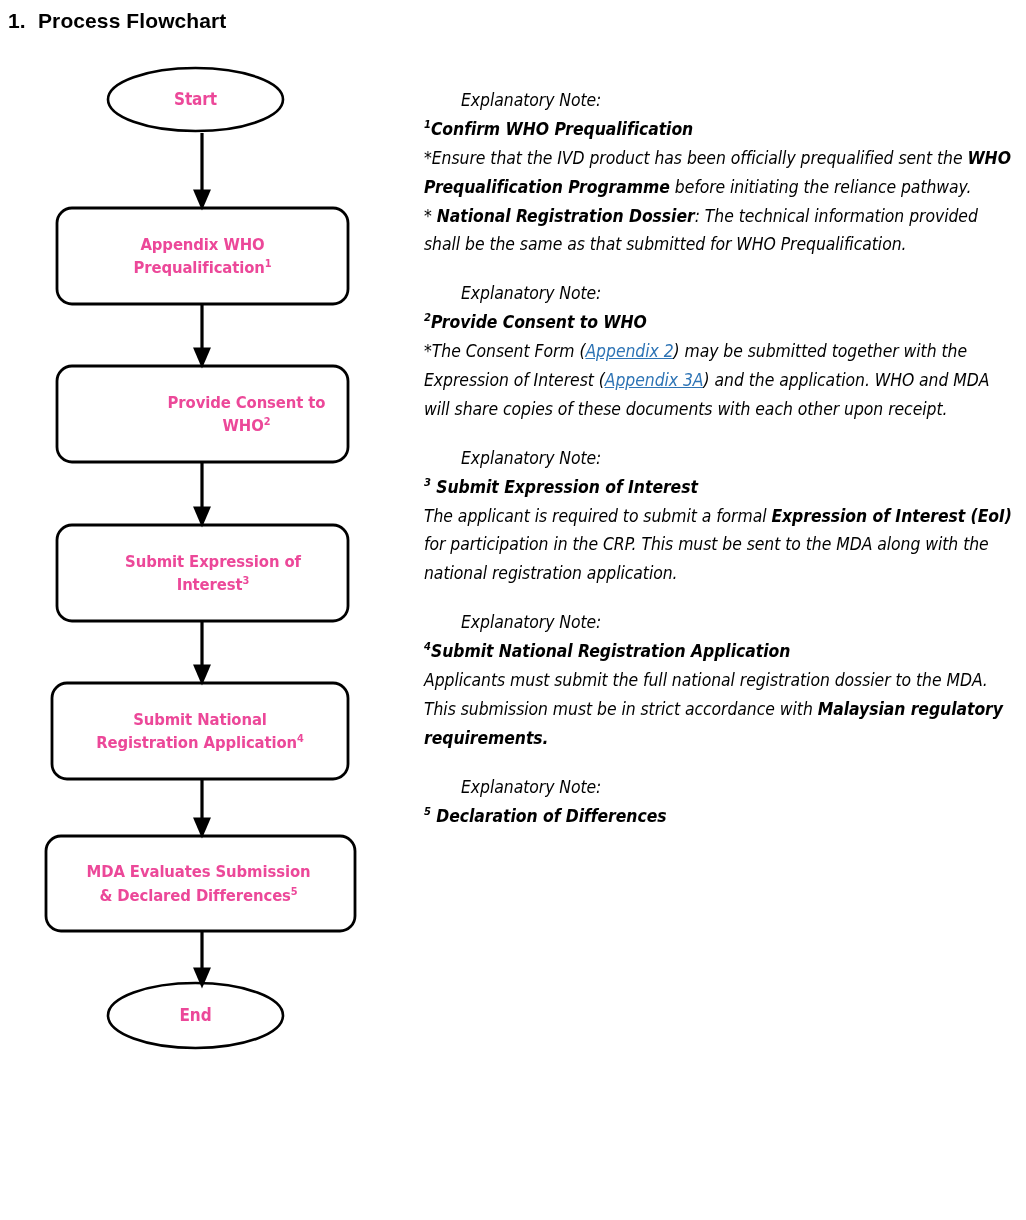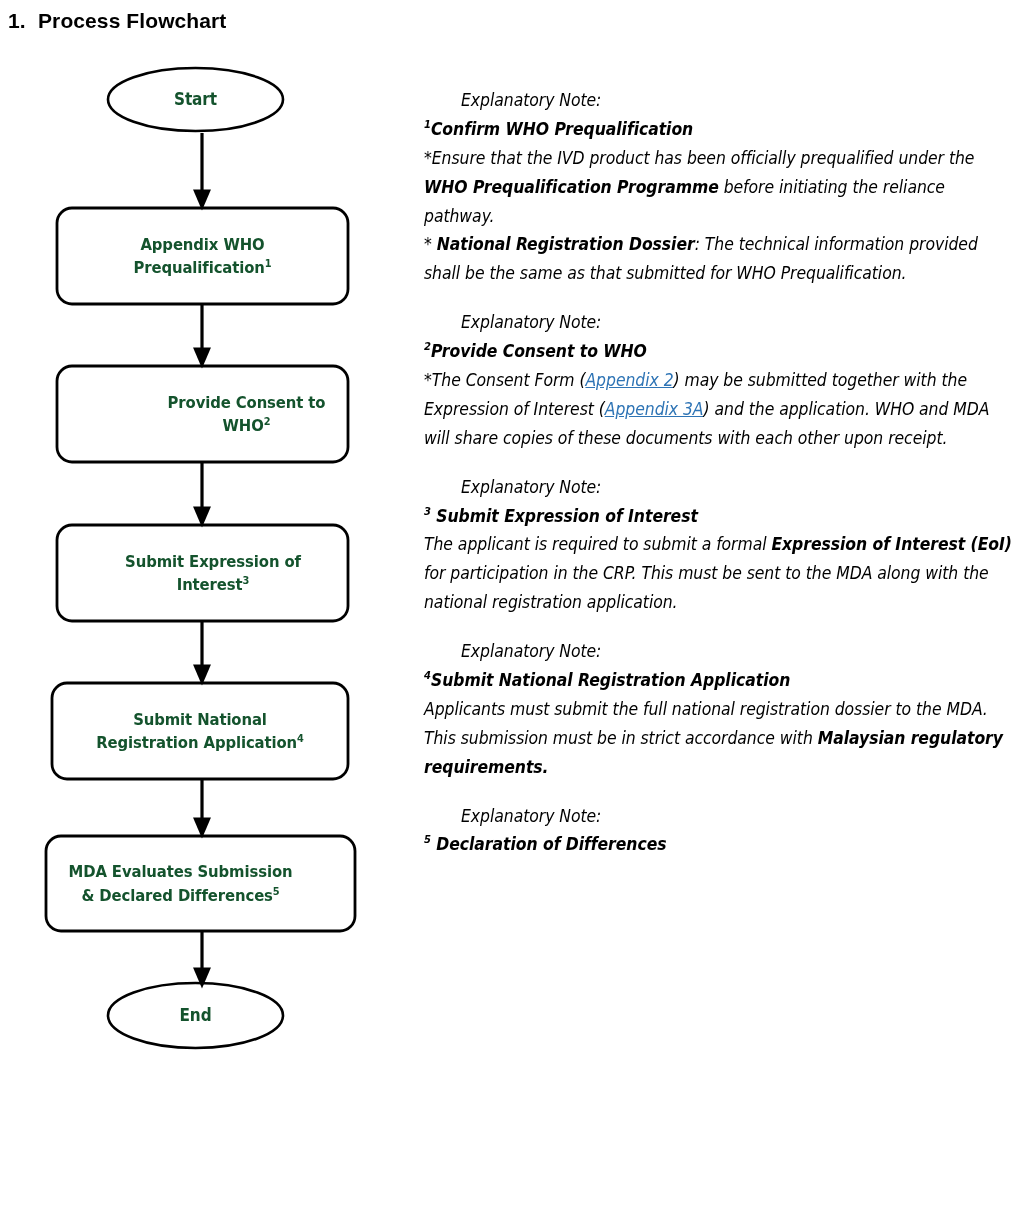--- a/index.html
+++ b/index.html
@@ -49,21 +49,21 @@
     position: absolute;
     display: flex;
     align-items: center;
     justify-content: center;
     text-align: center;
     font-family: "DejaVu Sans Condensed", "Liberation Sans Narrow", "Liberation Sans", sans-serif;
     font-weight: bold;
     font-size: 16.5px;
     line-height: 1.42;
     letter-spacing: -0.1px;
-    color: #14532d;
+    color: #ec4899;
     pointer-events: none;
   }
   .node-label sup {
     font-size: 0.66em;
     vertical-align: super;
     line-height: 0;
   }
   .terminator-label { font-size: 17px; }
 
   
@@ -158,38 +158,38 @@
     </span>
   </div>
 
   <div class="node-label" style="left:52px; top:683px; width:296px; height:96px;align-items:center;">
     <span>
       <span>Submit National</span><br>
       <span>Registration Application</span><sup>4</sup>
     </span>
   </div>
 
-  <div class="node-label" style="left:40px; top:836px; width:281px; height:95px;">
+  <div class="node-label" style="left:58px; top:836px; width:281px; height:95px;">
     <span>
       <span>MDA Evaluates Submission</span><br>
       <span>&amp; Declared Differences</span><sup>5</sup>
     </span>
   </div>
 
   <div class="node-label terminator-label" style="left:108px; top:983px; width:175px; height:65px;">
     <span>End</span>
   </div>
 
 </div>
 
 <div id="notes-column">
     <div class="note-block">
       <div class="note-line note-header">Explanatory Note:</div>
       <div class="note-line note-title"><sup>1</sup>Confirm WHO Prequalification</div>
-      <div class="note-line note-body"><span>*Ensure that the IVD product has been officially prequalified under the </span><b>WHO Prequalification Programme</b><span> before initiating the reliance pathway.</span></div>
+      <div class="note-line note-body"><span>*Ensure that the IVD product has been officially prequalified sent the </span><b>WHO Prequalification Programme</b><span> before initiating the reliance pathway.</span></div>
       <div class="note-line note-body"><span>* </span><b>National Registration Dossier</b><span>: The technical information provided shall be the same as that submitted for WHO Prequalification.</span></div>
     </div>
     <div class="note-block">
       <div class="note-line note-header">Explanatory Note:</div>
       <div class="note-line note-title"><sup>2</sup>Provide Consent to WHO</div>
       <div class="note-line note-body"><span>*The Consent Form (</span><a class="note-link" href="#" style="color: rgb(46, 116, 181);">Appendix 2</a><span>) may be submitted together with the Expression of Interest (</span><a class="note-link" href="#" style="color: rgb(46, 116, 181);">Appendix 3A</a><span>) and the application. WHO and MDA will share copies of these documents with each other upon receipt.</span></div>
     </div>
     <div class="note-block">
       <div class="note-line note-header">Explanatory Note:</div>
       <div class="note-line note-title"><sup>3</sup> Submit Expression of Interest</div>

